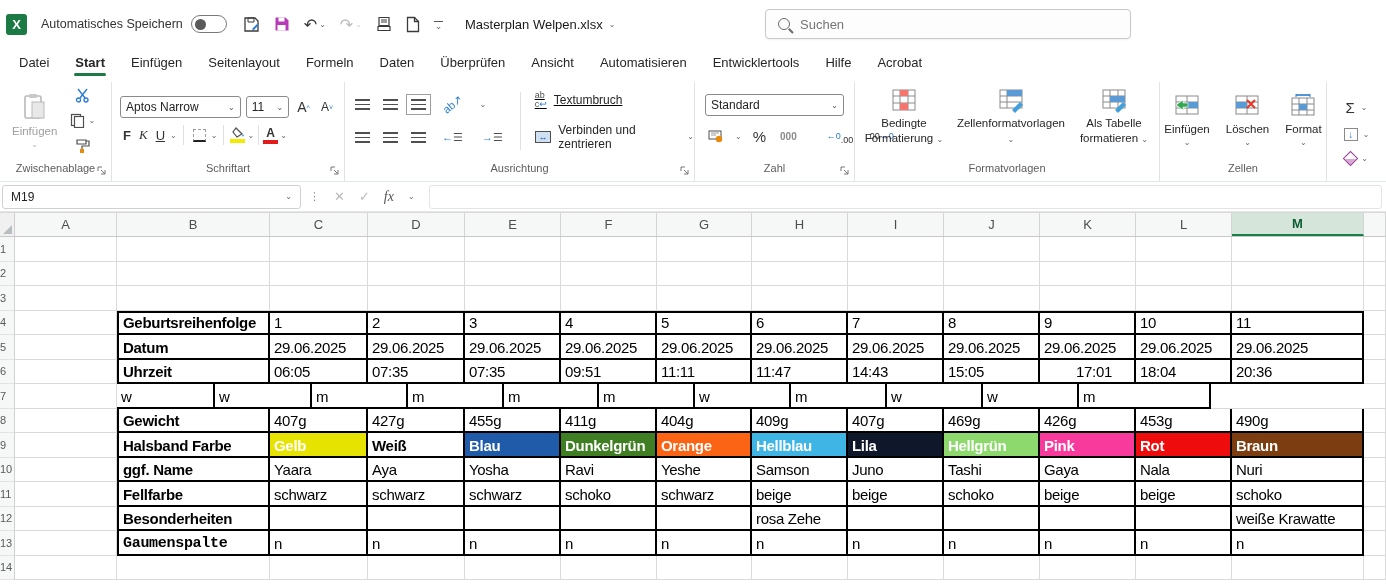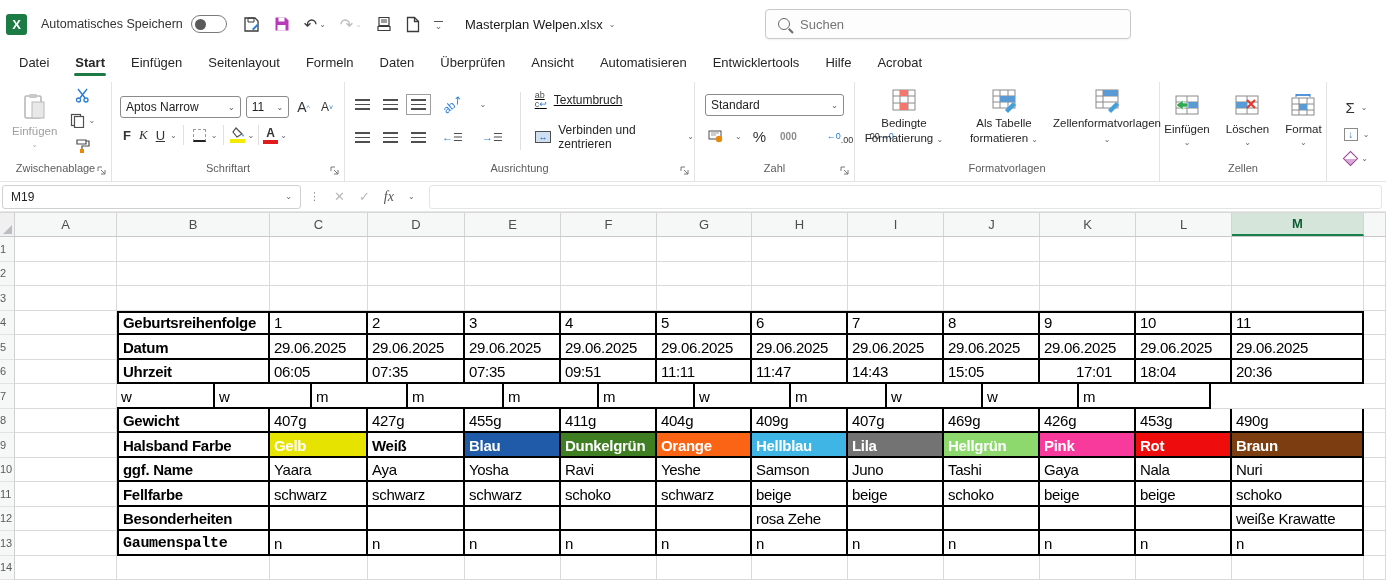--- a/index.html
+++ b/index.html
@@ -339,41 +339,41 @@
           <span class="grid-ic">
             <svg width="26" height="26" viewBox="0 0 26 26">
                 <rect x="2" y="2" width="22" height="20" fill="none" stroke="#8a8a8a"></rect>
                 <path d="M2 8h22M2 15h22M9 2v20M17 2v20" stroke="#8a8a8a"></path>
                 <rect x="9" y="2" width="8" height="6" fill="#f4766f"></rect>
                 <rect x="9" y="15" width="8" height="7" fill="#f4766f"></rect>
               </svg>
           </span>
           <span class="lbl"><span>Bedingte Formatierung</span> <span class="chev">⌄</span></span>
         </div>
+        <div class="bigbtn" style="width:104px;">
+          <span class="grid-ic">
+            <svg width="26" height="26" viewBox="0 0 26 26">
+                <rect x="2" y="2" width="22" height="18" fill="none" stroke="#8a8a8a"></rect>
+                <path d="M2 8h22M2 14h22M9 2v18" stroke="#8a8a8a"></path>
+                <rect x="9" y="2" width="15" height="6" fill="#5b9bd5"></rect>
+                <path d="M14 22l8-8 3 3-8 8z" fill="#41a0dc"></path>
+              </svg>
+          </span>
+          <span class="lbl"><span>Zellenformatvorlagen</span> <span class="chev">⌄</span></span>
+        </div>
         <div class="bigbtn" style="width:92px;">
           <span class="grid-ic">
             <svg width="26" height="26" viewBox="0 0 26 26">
                 <rect x="2" y="2" width="22" height="18" fill="none" stroke="#8a8a8a"></rect>
                 <path d="M2 8h22M2 14h22M9 2v18M17 2v18" stroke="#8a8a8a"></path>
                 <rect x="9" y="8" width="15" height="6" fill="#5b9bd5"></rect>
                 <path d="M14 22l8-8 3 3-8 8z" fill="#41a0dc"></path>
               </svg>
           </span>
           <span class="lbl"><span>Als Tabelle formatieren</span> <span class="chev">⌄</span></span>
-        </div>
-        <div class="bigbtn" style="width:104px;">
-          <span class="grid-ic">
-            <svg width="26" height="26" viewBox="0 0 26 26">
-                <rect x="2" y="2" width="22" height="18" fill="none" stroke="#8a8a8a"></rect>
-                <path d="M2 8h22M2 14h22M9 2v18" stroke="#8a8a8a"></path>
-                <rect x="9" y="2" width="15" height="6" fill="#5b9bd5"></rect>
-                <path d="M14 22l8-8 3 3-8 8z" fill="#41a0dc"></path>
-              </svg>
-          </span>
-          <span class="lbl"><span>Zellenformatvorlagen</span> <span class="chev">⌄</span></span>
         </div>
       </div>
       <div class="glabel">Formatvorlagen</div>
     </div>
 
     <div class="group" style="width:167px;">
       <div class="gbody" style="justify-content:center;gap:4px;">
         <div class="bigbtn">
           <span class="grid-ic">
             <svg width="26" height="22" viewBox="0 0 26 22">
@@ -605,21 +605,21 @@
         <div class="grow">
           <div class="rhead">9</div>
           <div class="gcell" style="width: 102px; flex: 0 0 102px;"></div>
           <div class="tcell lab t-left" style="width: 153px; flex: 0 0 153px;">Halsband Farbe</div>
           <div class="tcell" style="width: 98px; flex: 0 0 98px; background: rgb(231, 227, 0); color: rgb(255, 255, 255); font-weight: bold;">Gelb</div>
           <div class="tcell" style="width: 97px; flex: 0 0 97px; background: rgb(255, 255, 255); color: rgb(0, 0, 0); font-weight: bold;">Weiß</div>
           <div class="tcell" style="width: 96px; flex: 0 0 96px; background: rgb(31, 91, 168); color: rgb(255, 255, 255); font-weight: bold;">Blau</div>
           <div class="tcell" style="width: 96px; flex: 0 0 96px; background: rgb(63, 126, 35); color: rgb(255, 255, 255); font-weight: bold;">Dunkelgrün</div>
           <div class="tcell" style="width: 95px; flex: 0 0 95px; background: rgb(250, 100, 20); color: rgb(255, 255, 255); font-weight: bold;">Orange</div>
           <div class="tcell" style="width: 96px; flex: 0 0 96px; background: rgb(62, 181, 229); color: rgb(255, 255, 255); font-weight: bold;">Hellblau</div>
-          <div class="tcell" style="width: 96px; flex: 0 0 96px; background: #737373; color: rgb(255, 255, 255); font-weight: bold;">Lila</div>
+          <div class="tcell" style="width: 96px; flex: 0 0 96px; background: #0f172a; color: rgb(255, 255, 255); font-weight: bold;">Lila</div>
           <div class="tcell" style="width: 96px; flex: 0 0 96px; background: rgb(141, 217, 110); color: rgb(255, 255, 255); font-weight: bold;">Hellgrün</div>
           <div class="tcell" style="width: 96px; flex: 0 0 96px; background: rgb(249, 58, 157); color: rgb(255, 255, 255); font-weight: bold;">Pink</div>
           <div class="tcell" style="width: 96px; flex: 0 0 96px; background: rgb(238, 12, 12); color: rgb(255, 255, 255); font-weight: bold;">Rot</div>
           <div class="tcell" style="width: 132px; flex: 0 0 132px; background: rgb(124, 62, 17); color: rgb(255, 255, 255); font-weight: bold;">Braun</div>
           <div class="gcell" style="flex: 1 1 0%;"></div>
         </div>
         <div class="grow">
           <div class="rhead">10</div>
           <div class="gcell" style="width: 102px; flex: 0 0 102px;"></div>
           <div class="tcell lab t-left" style="width: 153px; flex: 0 0 153px;">ggf. Name</div>

